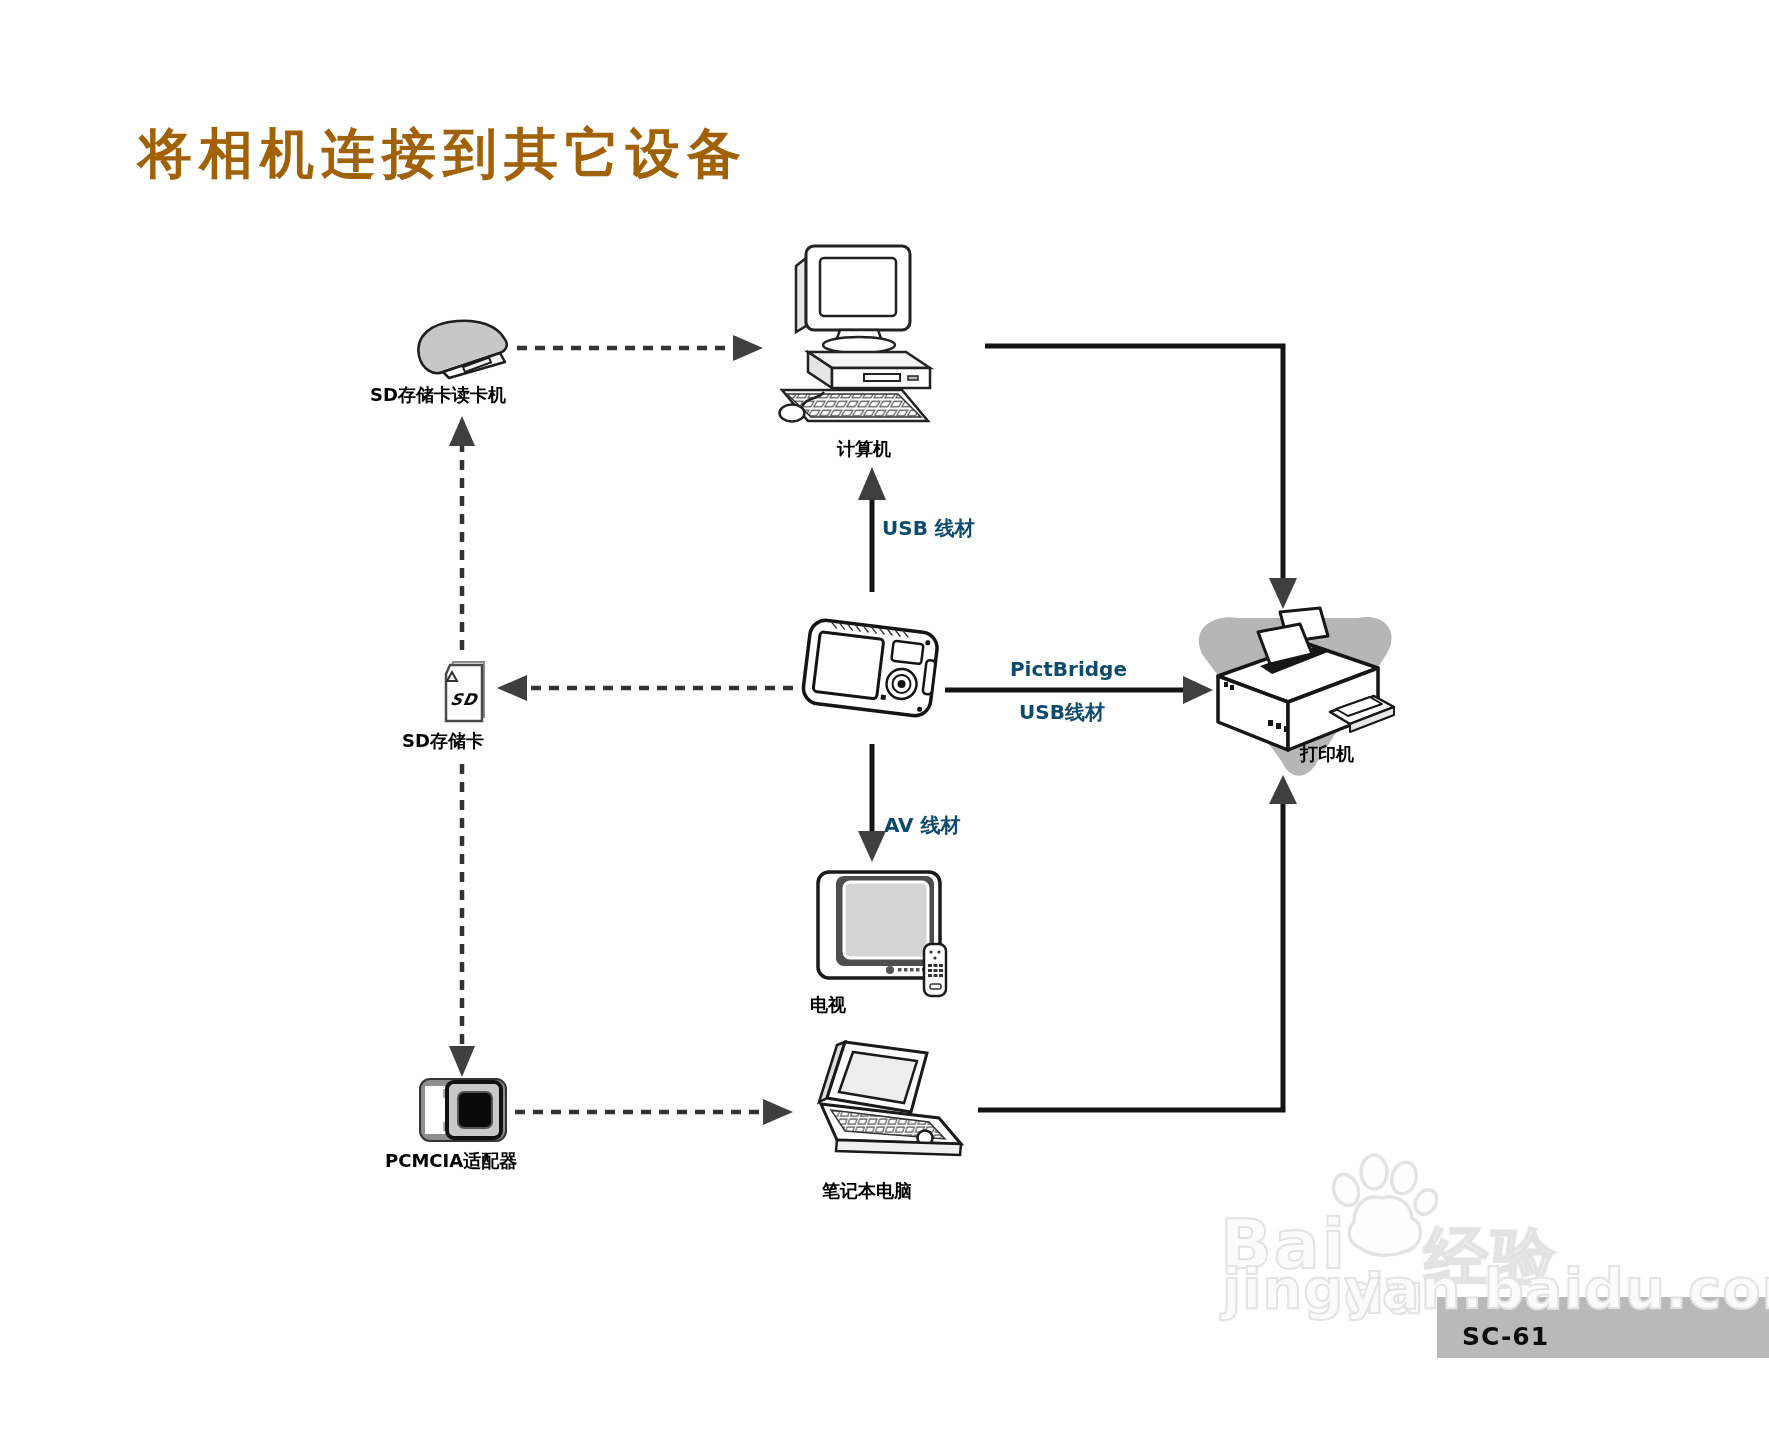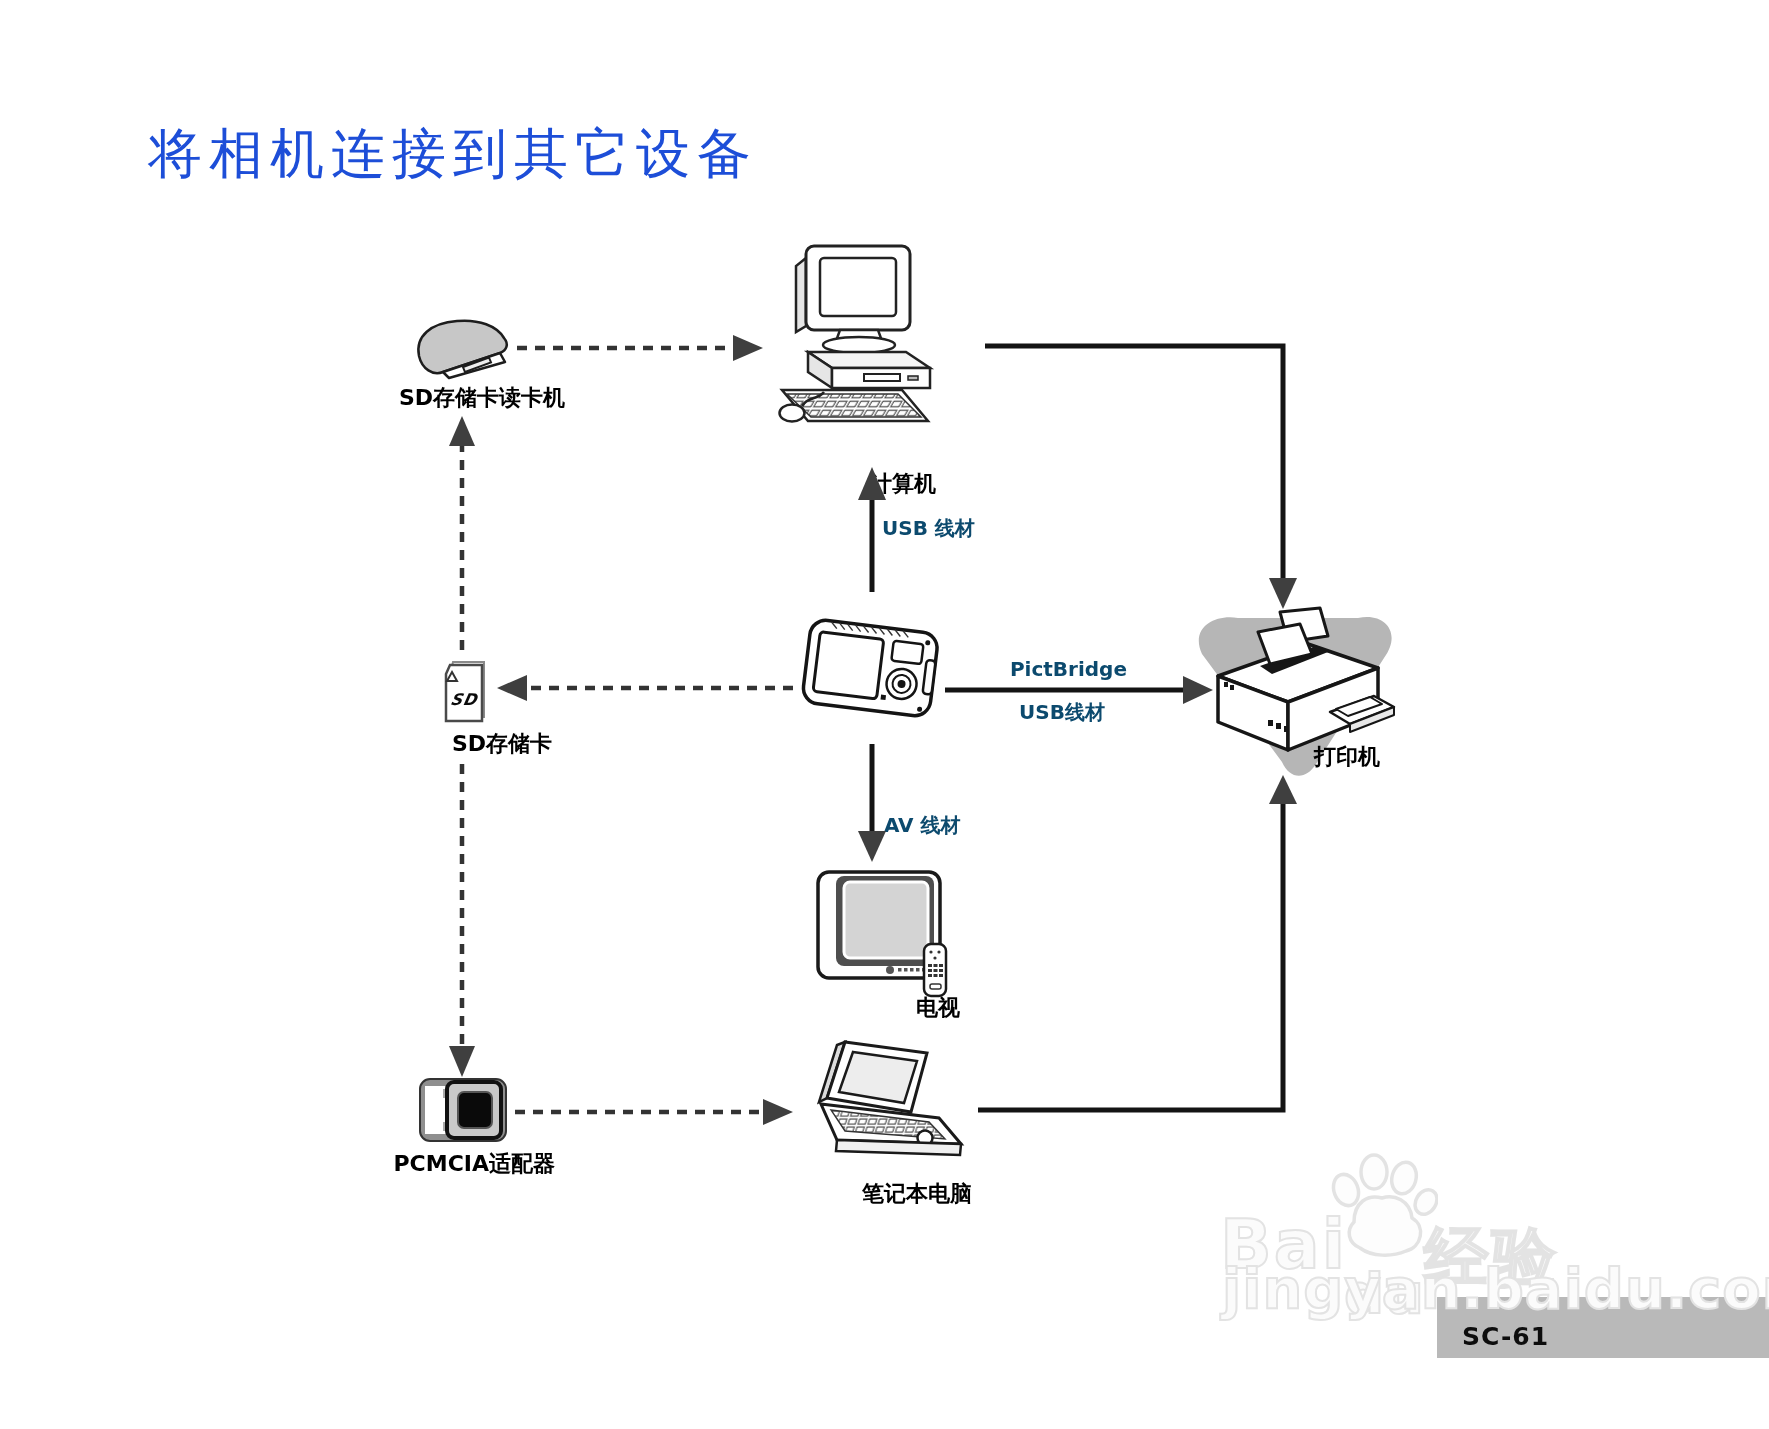--- a/index.html
+++ b/index.html
@@ -1,21 +1,21 @@
 <!DOCTYPE html>
 <html><head>
 <meta charset="utf-8">
 <style>
   html,body{margin:0;padding:0;background:#fff;}
   body{width:1769px;height:1429px;position:relative;overflow:hidden;
        font-family:"DejaVu Sans","Liberation Sans",sans-serif;}
   .abs{position:absolute;}
-  .title{left:148px;top:118px;font-size:54px;font-weight:normal;color:#1d4ed8;
+  .title{left:138px;top:118px;font-size:54px;font-weight:bold;color:#a16207;
          letter-spacing:7px;white-space:nowrap;margin:0;}
-  .dev-label{font-size:22px;font-weight:bold;color:#000;text-align:right;white-space:nowrap;}
+  .dev-label{font-size:18px;font-weight:bold;color:#000;text-align:left;white-space:nowrap;}
   .cable-label{font-size:20px;font-weight:bold;color:#0c4a6e;white-space:nowrap;}
   #connector-layer{left:0;top:0;pointer-events:none;}
   .sd-logo{left:452px;top:690px;font-size:16px;font-weight:bold;font-style:italic;
            transform:skewX(-14deg);color:#0a0a0a;letter-spacing:1px;}
   
   .wm{color:#fbfbfb;-webkit-text-stroke:2px #e3e3e3;font-weight:bold;white-space:nowrap;}
   .wm-bai{left:1220px;top:1205px;font-size:68px;letter-spacing:2px;}
   .wm-du{left:1344px;top:1232px;font-size:56px;margin-top:29px;}
   .wm-cn{left:1424px;top:1214px;font-size:64px;letter-spacing:4px;}
   .wm-site{left:1222px;top:1256px;font-size:56px;letter-spacing:1px;z-index:2;}
@@ -49,21 +49,21 @@
   <polygon points="30,114 128,114 152,130 54,130" fill="#f5f5f5" stroke="#222" stroke-width="2.5"></polygon>
   <polygon points="30,114 54,130 54,150 30,134" fill="#e6e6e6" stroke="#222" stroke-width="2.5"></polygon>
   <rect x="54" y="130" width="98" height="20" fill="#ffffff" stroke="#222" stroke-width="2.5"></rect>
   <rect x="86" y="136" width="36" height="7" fill="#ffffff" stroke="#222" stroke-width="2"></rect>
   <rect x="130" y="138" width="10" height="4" fill="#bbbbbb" stroke="#222" stroke-width="1.5"></rect>
   <polygon points="4,152 124,152 150,183 30,183" fill="#ffffff" stroke="#222" stroke-width="2.5"></polygon>
   <polygon points="9,156 120,156 143,179 33,179" fill="url(#kbA)" stroke="#333" stroke-width="1.5"></polygon>
   <path d="M24,168 C30,158 40,162 46,154" fill="none" stroke="#222" stroke-width="2.5"></path>
   <ellipse cx="14" cy="175" rx="12.5" ry="8.5" fill="#ffffff" stroke="#222" stroke-width="2.5"></ellipse>
 </svg>
-<div class="abs dev-label" style="left:786px;top:437px;width:150px;margin-top:32px;">计算机</div>
+<div class="abs dev-label" style="left:837px;top:437px;width:150px;">计算机</div>
 
 <svg class="abs" style="left:800px;top:613px;" width="140" height="114" viewBox="0 0 140 114">
   <g transform="rotate(7 70 57)">
     <rect x="6" y="13" width="128" height="84" rx="16" fill="#ffffff" stroke="#141414" stroke-width="3.5"></rect>
     <g stroke="#333" stroke-width="1.4">
       <line x1="26" y1="14" x2="32" y2="20"></line>
         <line x1="34" y1="14" x2="40" y2="20"></line>
       <line x1="42" y1="14" x2="48" y2="20"></line>
         <line x1="50" y1="14" x2="56" y2="20"></line>
       <line x1="58" y1="14" x2="64" y2="20"></line>

